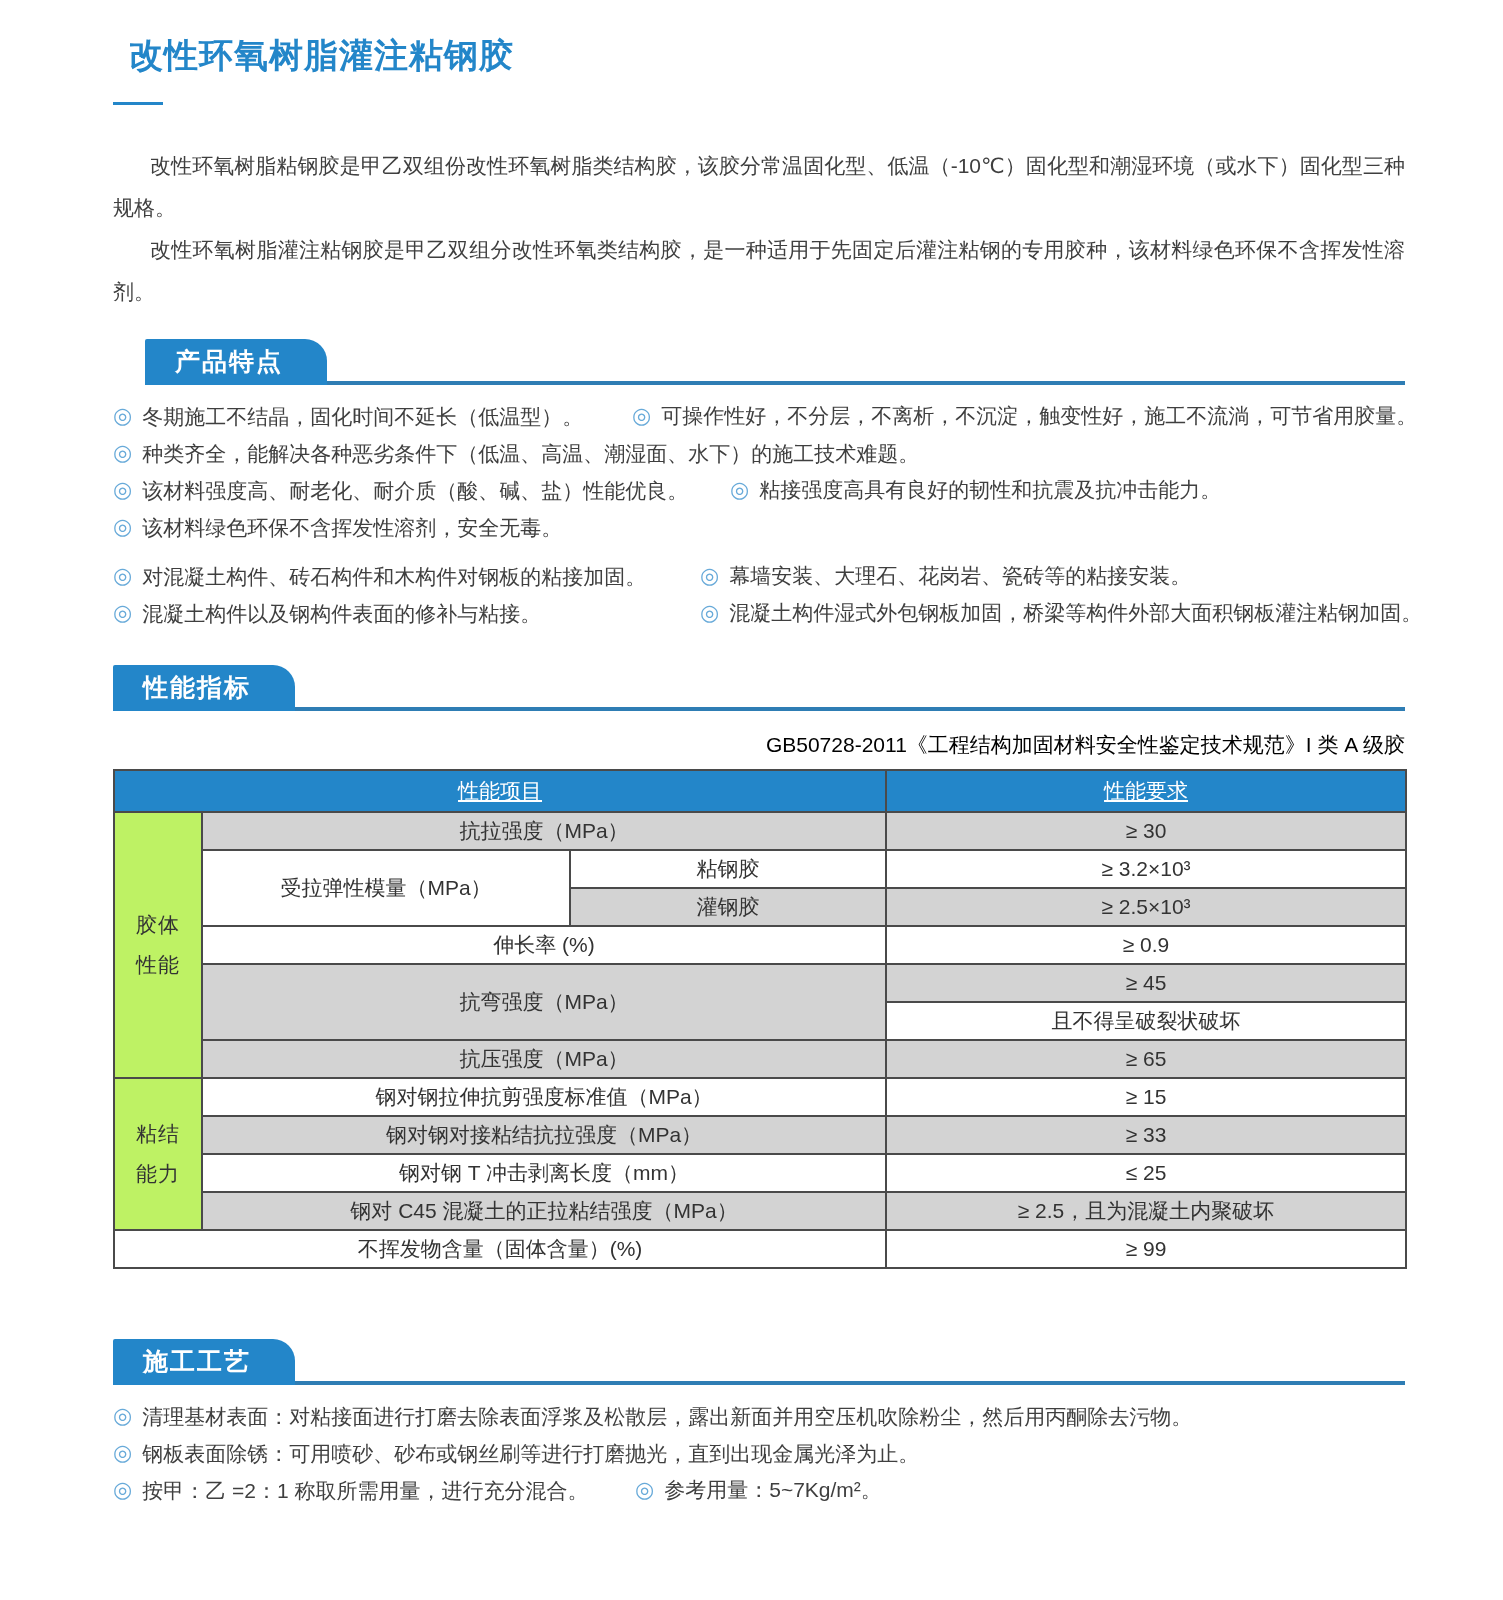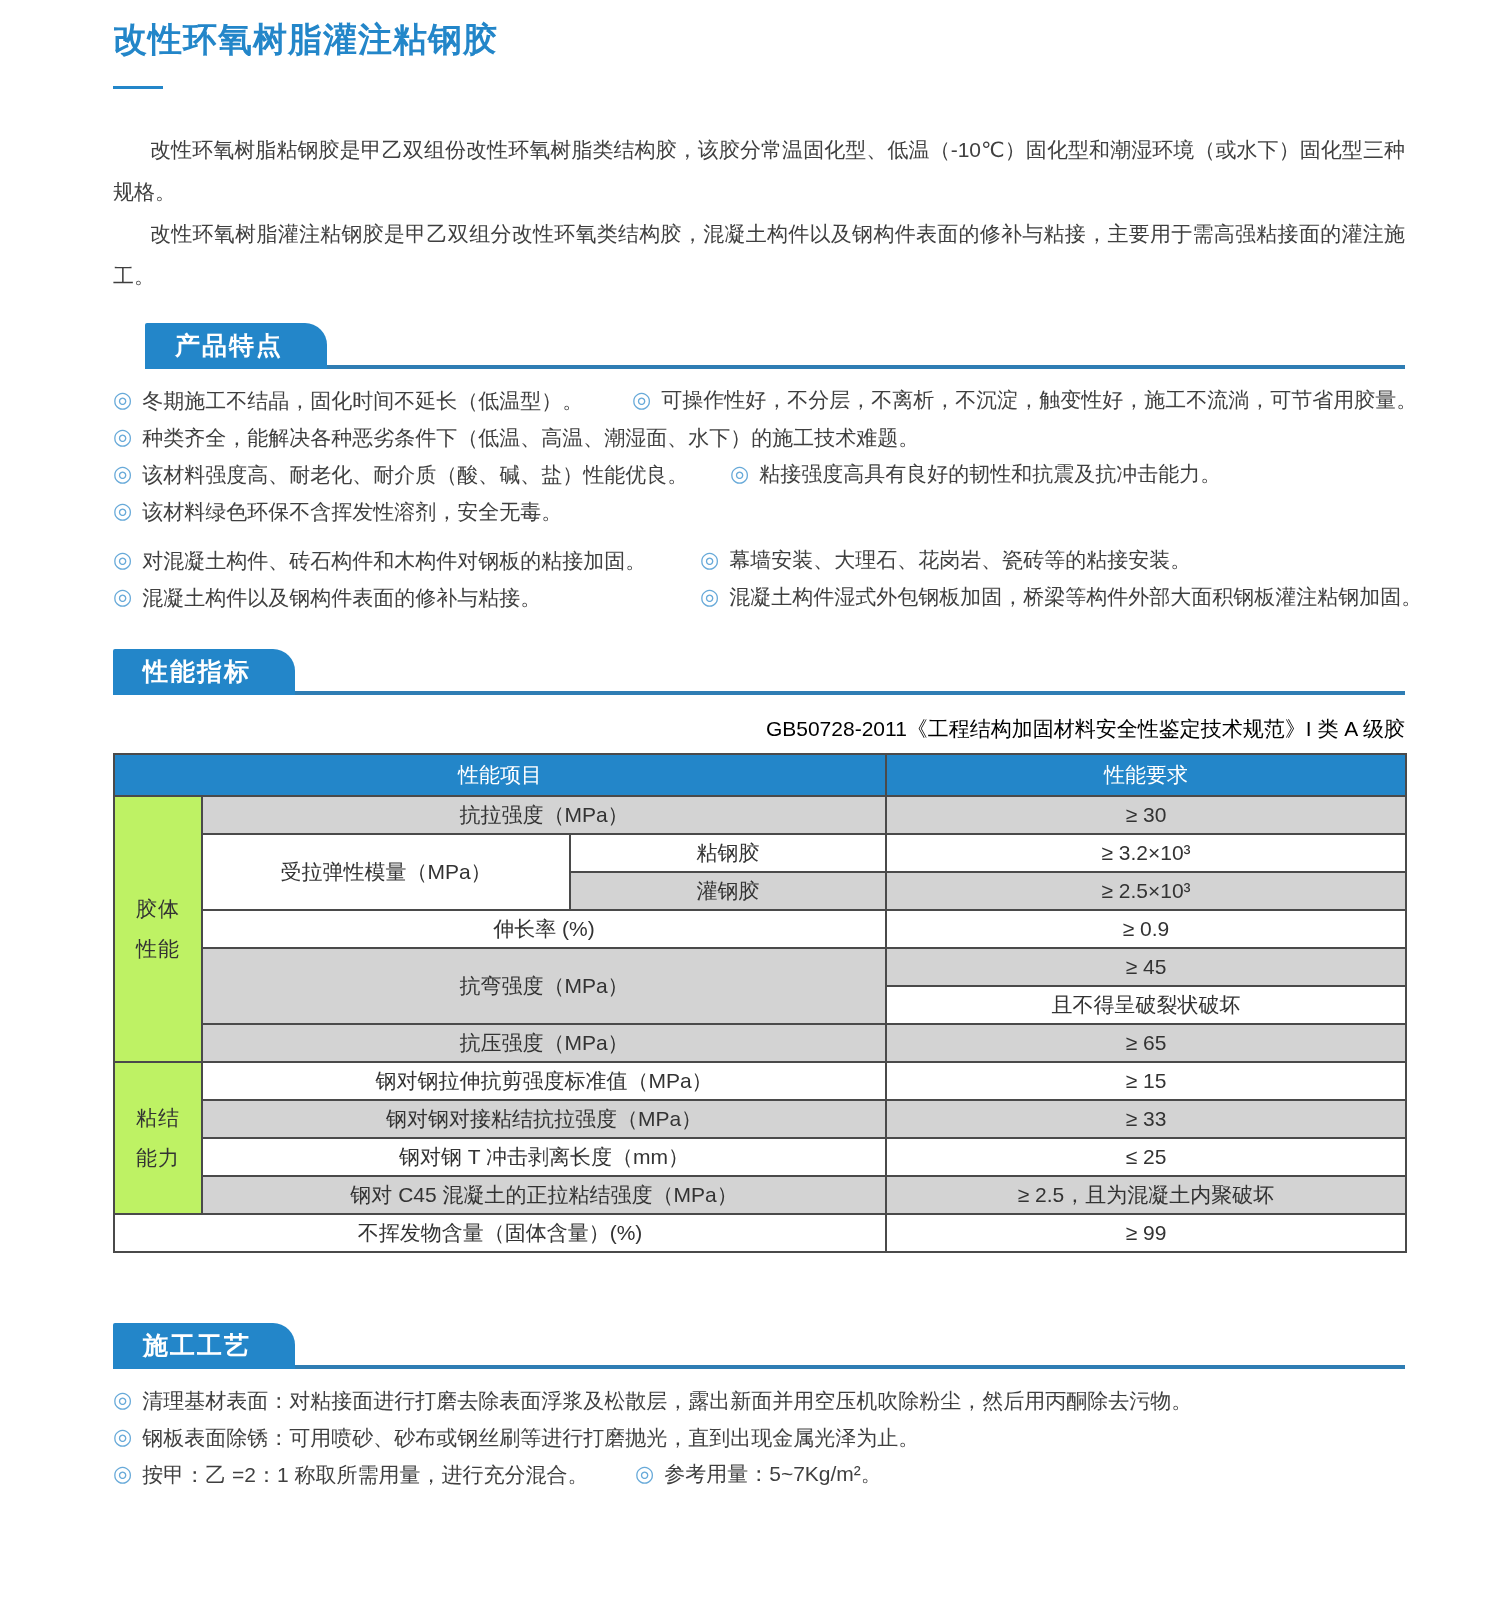--- a/index.html
+++ b/index.html
@@ -2,21 +2,21 @@
 <html><head>
 <meta charset="utf-8">
 <style>
   html,body{margin:0;padding:0;background:#ffffff;}
   .page{
     position:relative;width:1503px;height:1600px;box-sizing:border-box;
     padding:16px 98px 0 113px;background:#ffffff;overflow:hidden;
     font-family:"Liberation Sans","DejaVu Sans",sans-serif;color:#3f3f3f;
   }
   
-  .title{font-size:34px;line-height:46px;font-weight:700;color:#2386c9;margin:0;letter-spacing:1px;}
+  .title{font-size:34px;line-height:46px;font-weight:700;color:#2386c9;margin:16px;letter-spacing:1px;}
   .title-underline{width:50px;height:3px;background:#2386c9;margin-top:24px;}
   
   .intro{margin-top:40px;}
   .intro p{margin:0;font-size:21px;line-height:42px;text-indent:37px;text-align:justify;}
   
   .sec-head{position:relative;height:46px;}
   .mt-feat{margin-top:26px;margin-left:32px;}
   .mt-app{margin-top:36px;}
   .mt-perf{margin-top:34px;}
   .mt-proc{margin-top:70px;}
@@ -29,36 +29,36 @@
   
   .bullets{margin-top:12px;}
   .bline{position:relative;font-size:21px;line-height:37px;height:37px;white-space:nowrap;}
   .b{display:inline-flex;align-items:center;}
   .b .dot{font-style:normal;color:#68aad9;font-size:22px;margin-right:10px;line-height:1;}
   .b.abs{position:absolute;top:0;}
   
   .tbl-caption{margin:20px 0 10px;text-align:right;font-size:21px;color:#000000;}
   table.perf{width:1292px;border-collapse:collapse;table-layout:fixed;font-size:21px;color:#333333;}
   table.perf,.perf td,.perf th{border:2px solid #4a4a4a;}
-  .perf th{background:#2386c9;color:#ffffff;font-weight:400;height:40px;padding:0 6px;}
+  .perf th{background:#2386c9;color:#ffffff;font-weight:400;height:40px;padding:0 6px;text-decoration:underline;}
   .perf td{height:36px;text-align:center;padding:0 8px;background:#ffffff;line-height:1.45;}
   .perf td.g{background:#d3d3d3;}
   .perf td.grp{background:#bef264;font-size:21px;letter-spacing:1px;padding:1px 18px;line-height:1.9;}
 </style>
 </head>
 <body>
 
 <div class="page">
 
   <h1 class="title">改性环氧树脂灌注粘钢胶</h1>
   <div class="title-underline"></div>
 
   <div class="intro">
     <p>改性环氧树脂粘钢胶是甲乙双组份改性环氧树脂类结构胶，该胶分常温固化型、低温（-10℃）固化型和潮湿环境（或水下）固化型三种规格。</p>
-    <p>改性环氧树脂灌注粘钢胶是甲乙双组分改性环氧类结构胶，混凝土构件以及钢构件表面的修补与粘接，主要用于需高强粘接面的灌注施工。</p>
+    <p>改性环氧树脂灌注粘钢胶是甲乙双组分改性环氧类结构胶，是一种适用于先固定后灌注粘钢的专用胶种，该材料绿色环保不含挥发性溶剂。</p>
   </div>
 
   <div class="sec-head mt-feat">
     <span class="sec-box">产品特点</span>
     <span class="sec-rule"></span>
   </div>
   <div class="bullets">
     <div class="bline">
       <span class="b">
           <i class="dot">◎</i>

